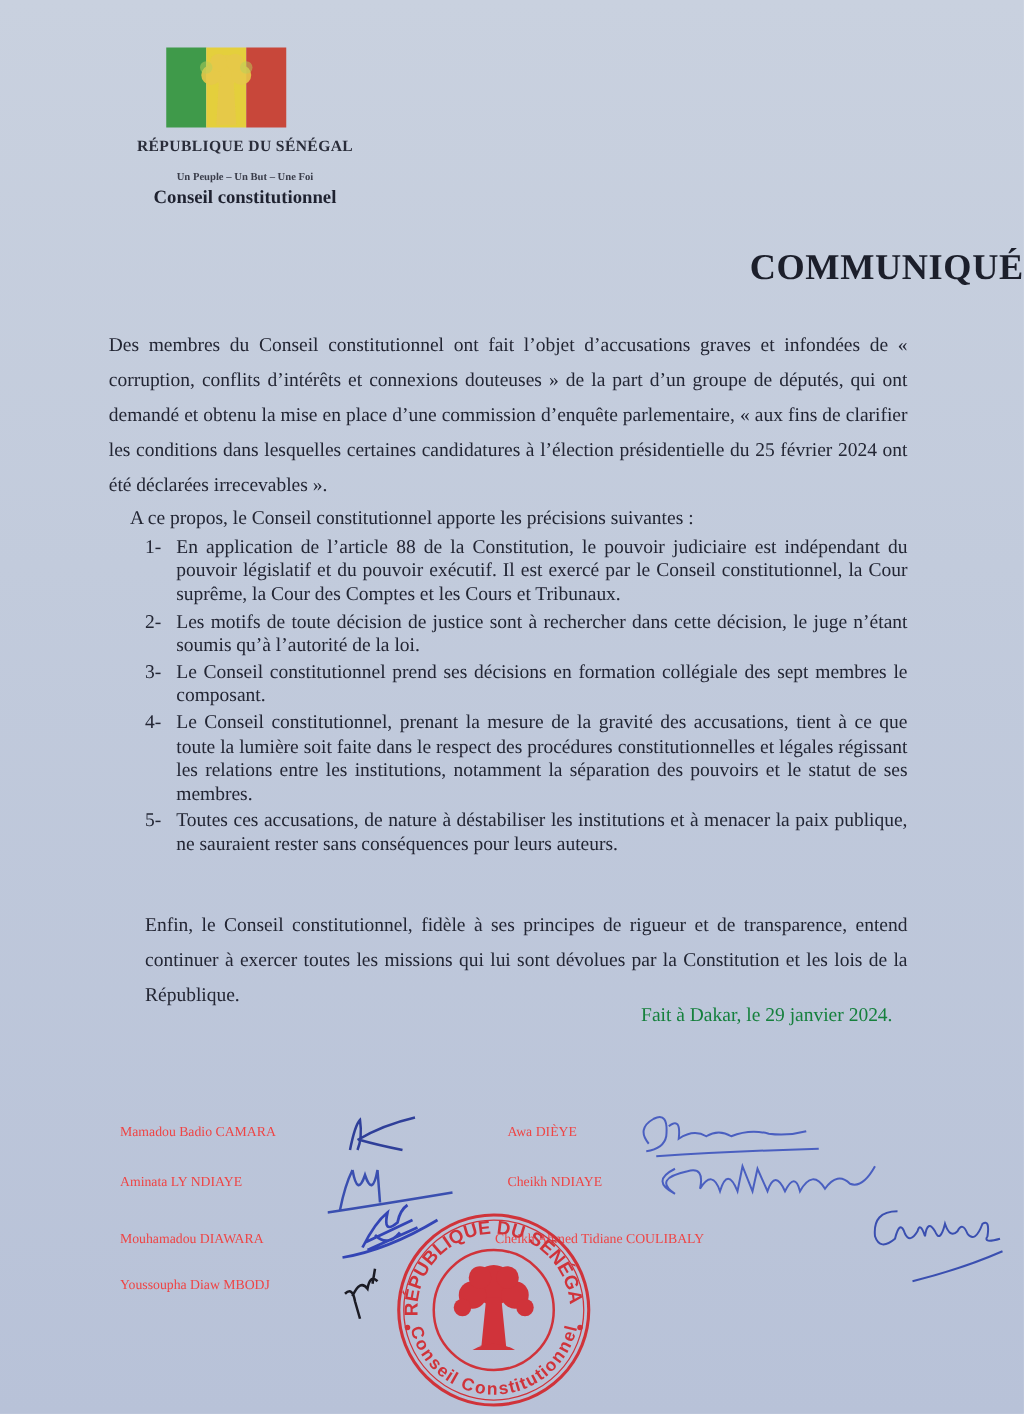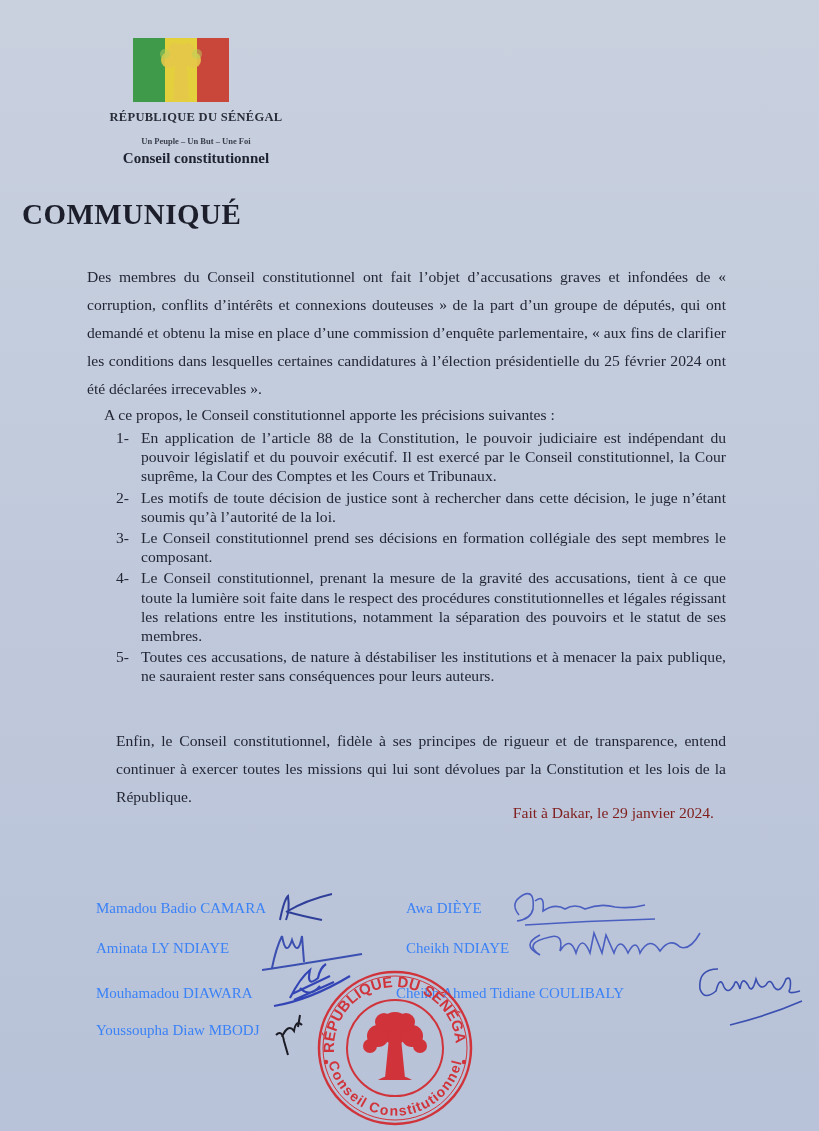--- a/index.html
+++ b/index.html
@@ -22,44 +22,44 @@
     }
     .flag .band { flex: 1; height: 100%; }
     .flag .tree { position: absolute; left: 18px; top: 2px; }
     .republic {
       font-weight: bold; font-size: 12.5px; letter-spacing: 0.3px; margin-top: 8px; color: #2a2d3a;
     }
     .motto { font-size: 8.5px; font-weight: bold; color: #3a3d4a; margin-top: 11px; }
     .council { font-size: 15px; font-weight: bold; margin-top: 4px; color: #1f2230; }
 
     .title {
-      position: absolute; left: 0; width: 819px; top: 198px; text-align: left;
+      position: absolute; left: 0; width: 819px; top: 198px; text-align: right;
       font-size: 29px; font-weight: bold; letter-spacing: 0.5px; color: #1c1f2b;
       padding-left: 22px;
     }
     .body-text {
       position: absolute; left: 87px; width: 639px;
       font-size: 15.6px; line-height: 28px; text-align: justify; color: #232634;
     }
     .intro { top: 263px; }
     .lead { top: 401px; left: 104px; width: 620px; }
     .points { position: absolute; top: 428px; left: 116px; width: 610px; list-style: none; }
     .points li {
       display: flex; font-size: 15.6px; line-height: 19.2px; text-align: justify; margin-bottom: 2px; color: #232634;
     }
     .points .num { width: 25px; flex-shrink: 0; }
     .points .txt { flex: 1; }
     .closing { top: 727px; left: 116px; width: 610px; }
     .dateline {
-      position: absolute; top: 804px; right: 105px; font-size: 15.6px; color: #7f1d1d;
+      position: absolute; top: 804px; right: 105px; font-size: 15.6px; color: #15803d;
     }
     .signed-intro {
       position: absolute; top: 868px; left: 96px; font-size: 15px; color: #232634;
     }
-    .signer { position: absolute; font-size: 15px; color: #3b82f6; white-space: nowrap; }
+    .signer { position: absolute; font-size: 11px; color: #ef4444; white-space: nowrap; }
     .sig { position: absolute; }
     .seal { position: absolute; left: 312px; top: 966px; }
   </style>
 </head>
 <body>
 
 <div class="page">
 
   <div class="header">
     <div class="flag">

